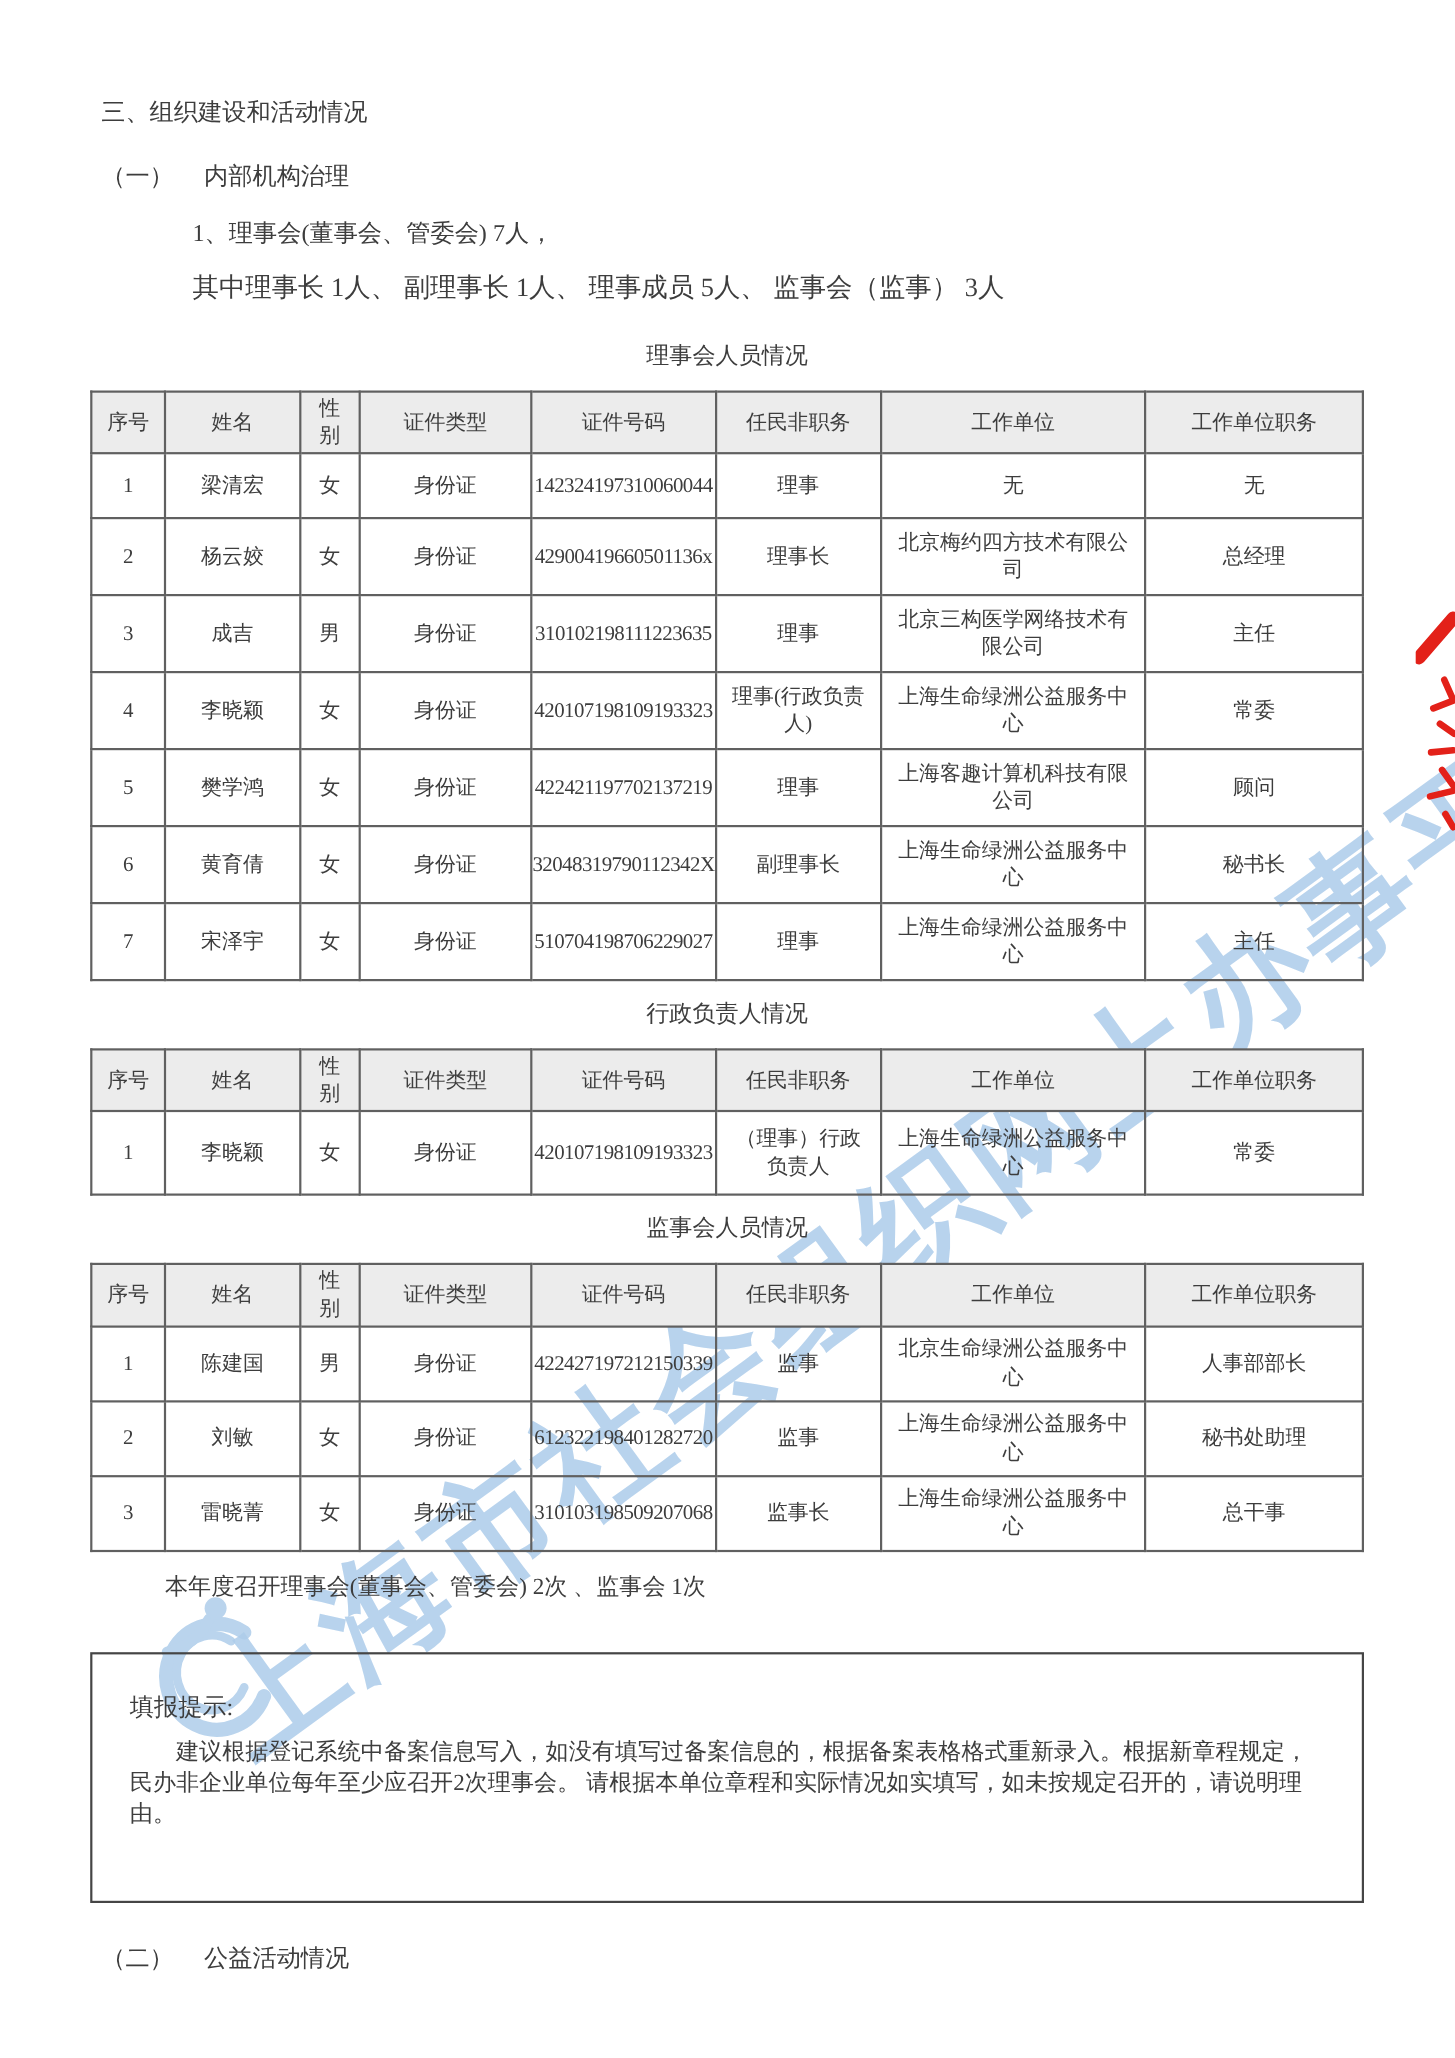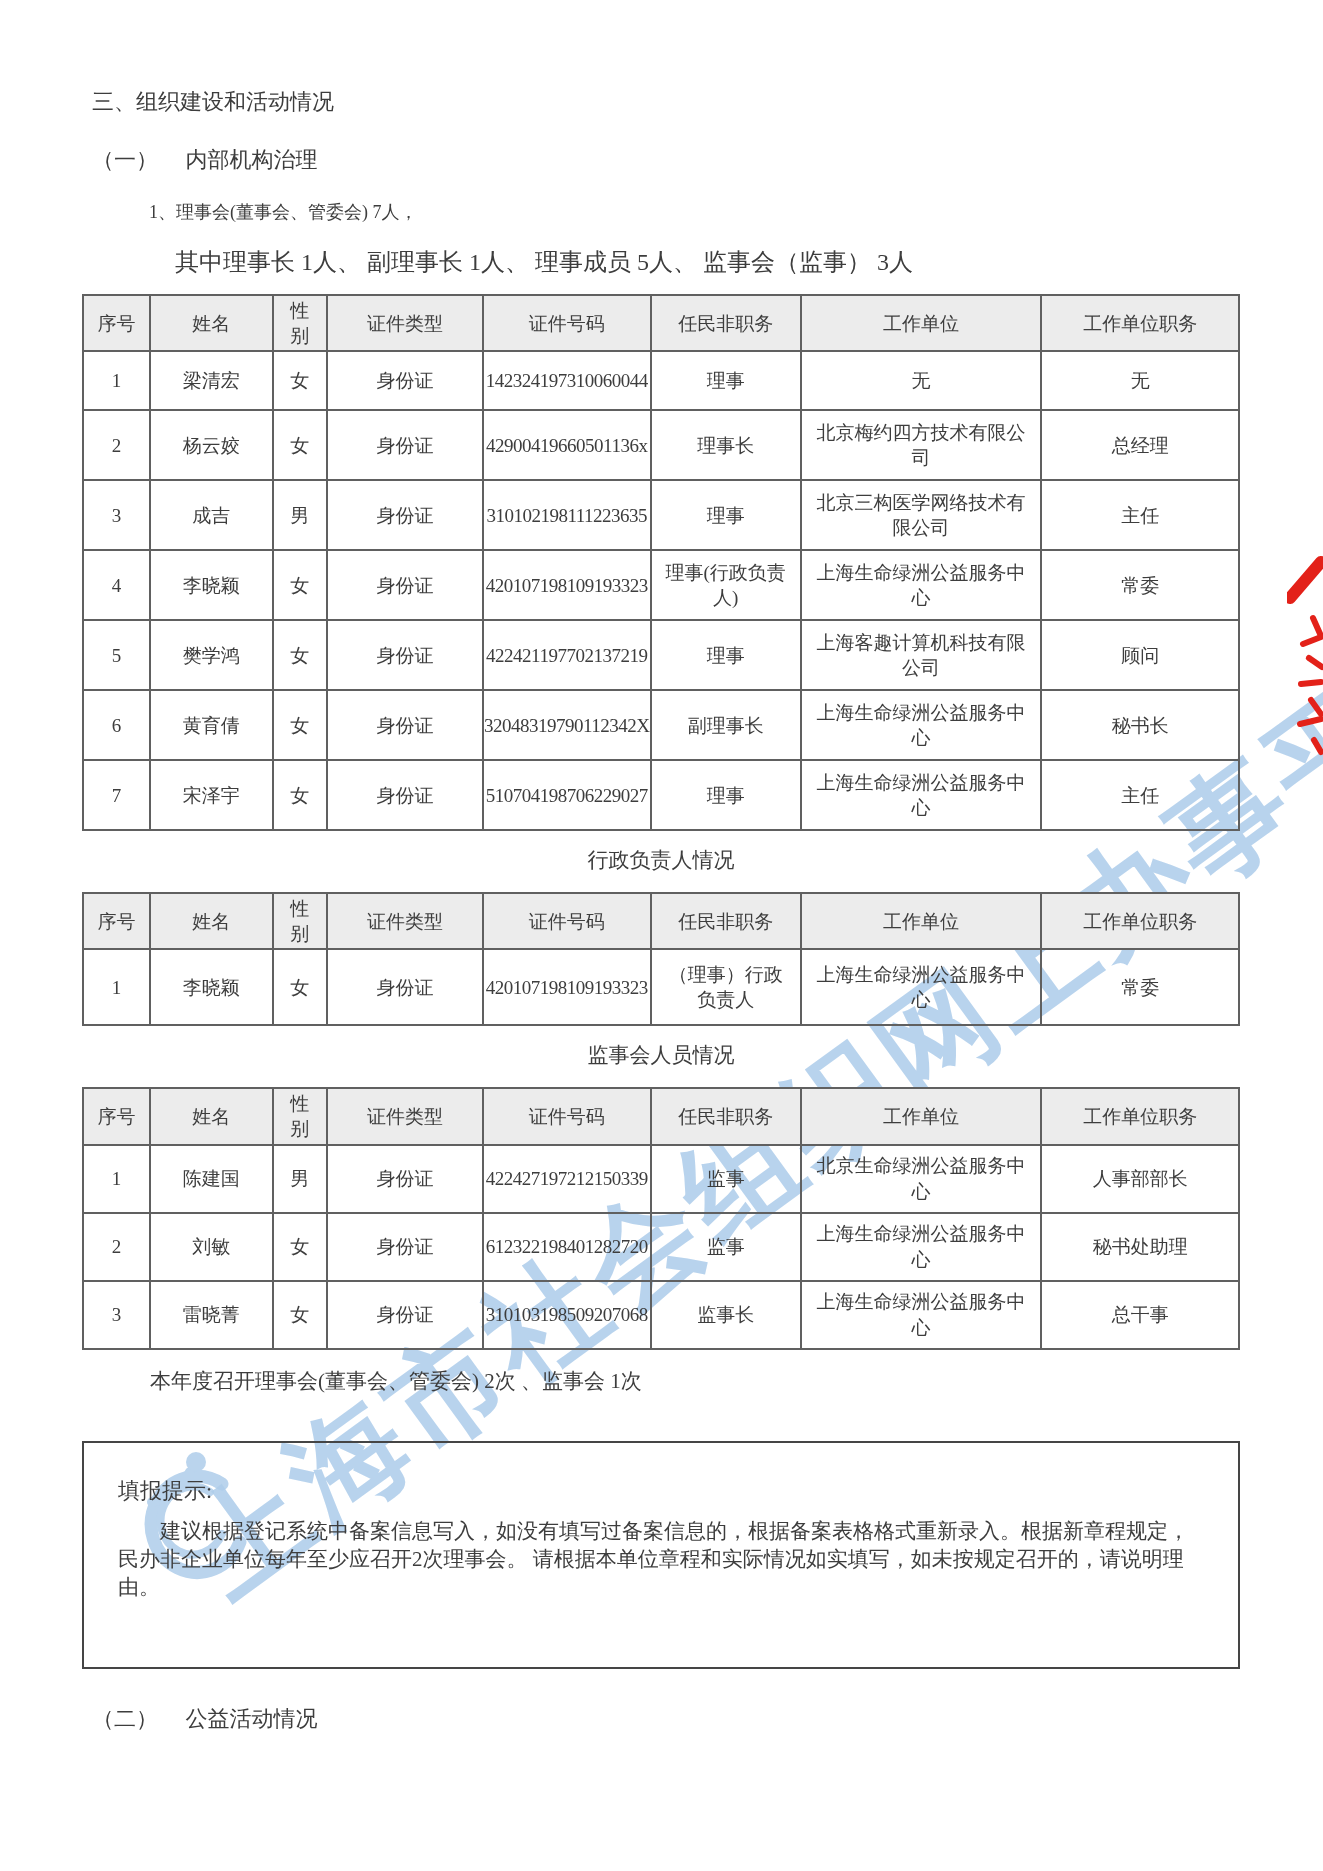--- a/index.html
+++ b/index.html
@@ -21,21 +21,21 @@
     white-space:nowrap;color:rgba(174,205,234,0.88);
     z-index:0;pointer-events:none;
   }
   .wm-logo{position:absolute;left:126px;top:1446px;z-index:0;opacity:.85;}
   .stamp{position:absolute;right:0;top:552px;width:36px;height:210px;z-index:3;}
   
   .content{position:relative;z-index:1;padding:88px 83px 0 82px;}
   .h-main{font-size:22px;font-weight:normal;margin:0 0 16px 10px;line-height:28px;}
   .sub-line{margin:30px 0 0 10px;font-size:22px;line-height:28px;}
   .sub-line .sub-num{margin-right:22px;}
-  .p-ind{margin:24px 0 0 67px;font-size:18px;line-height:28px;}
+  .p-ind{margin:24px 0 0 93px;font-size:22px;line-height:28px;}
   .p-ind2{margin:22px 0 0 93px;font-size:24px;line-height:28px;}
   .tbl-title{width:1158px;text-align:center;font-size:21px;margin-top:16px;line-height:27px;}
   table.tbl{
     border-collapse:collapse;table-layout:fixed;
     width:1158px;margin-top:18px;
     font-size:19px;color:#3d3d3d;
   }
   .tbl th,.tbl td{
     border:2px solid #606060;
     text-align:center;vertical-align:middle;
@@ -94,20 +94,21 @@
     <div class="h-main">三、组织建设和活动情况</div>
 
     <div class="sub-line">
       <span class="sub-num">（一）</span>
       <span>内部机构治理</span>
     </div>
 
     <div class="p-ind">1、理事会(董事会、管委会) 7人，</div>
     <div class="p-ind2">其中理事长 1人、 副理事长 1人、 理事成员 5人、 监事会（监事） 3人</div>
 
+    <div class="tbl-title" style="margin-top:34px;">理事会人员情况</div>
     <table class="tbl" id="council">
         <colgroup>
           <col style="width: 5.8%;">
           <col style="width: 10.6%;">
           <col style="width: 4.7%;">
           <col style="width: 13.5%;">
           <col style="width: 14.5%;">
           <col style="width: 13%;">
           <col style="width: 20.8%;">
           <col style="width: 17.1%;">

